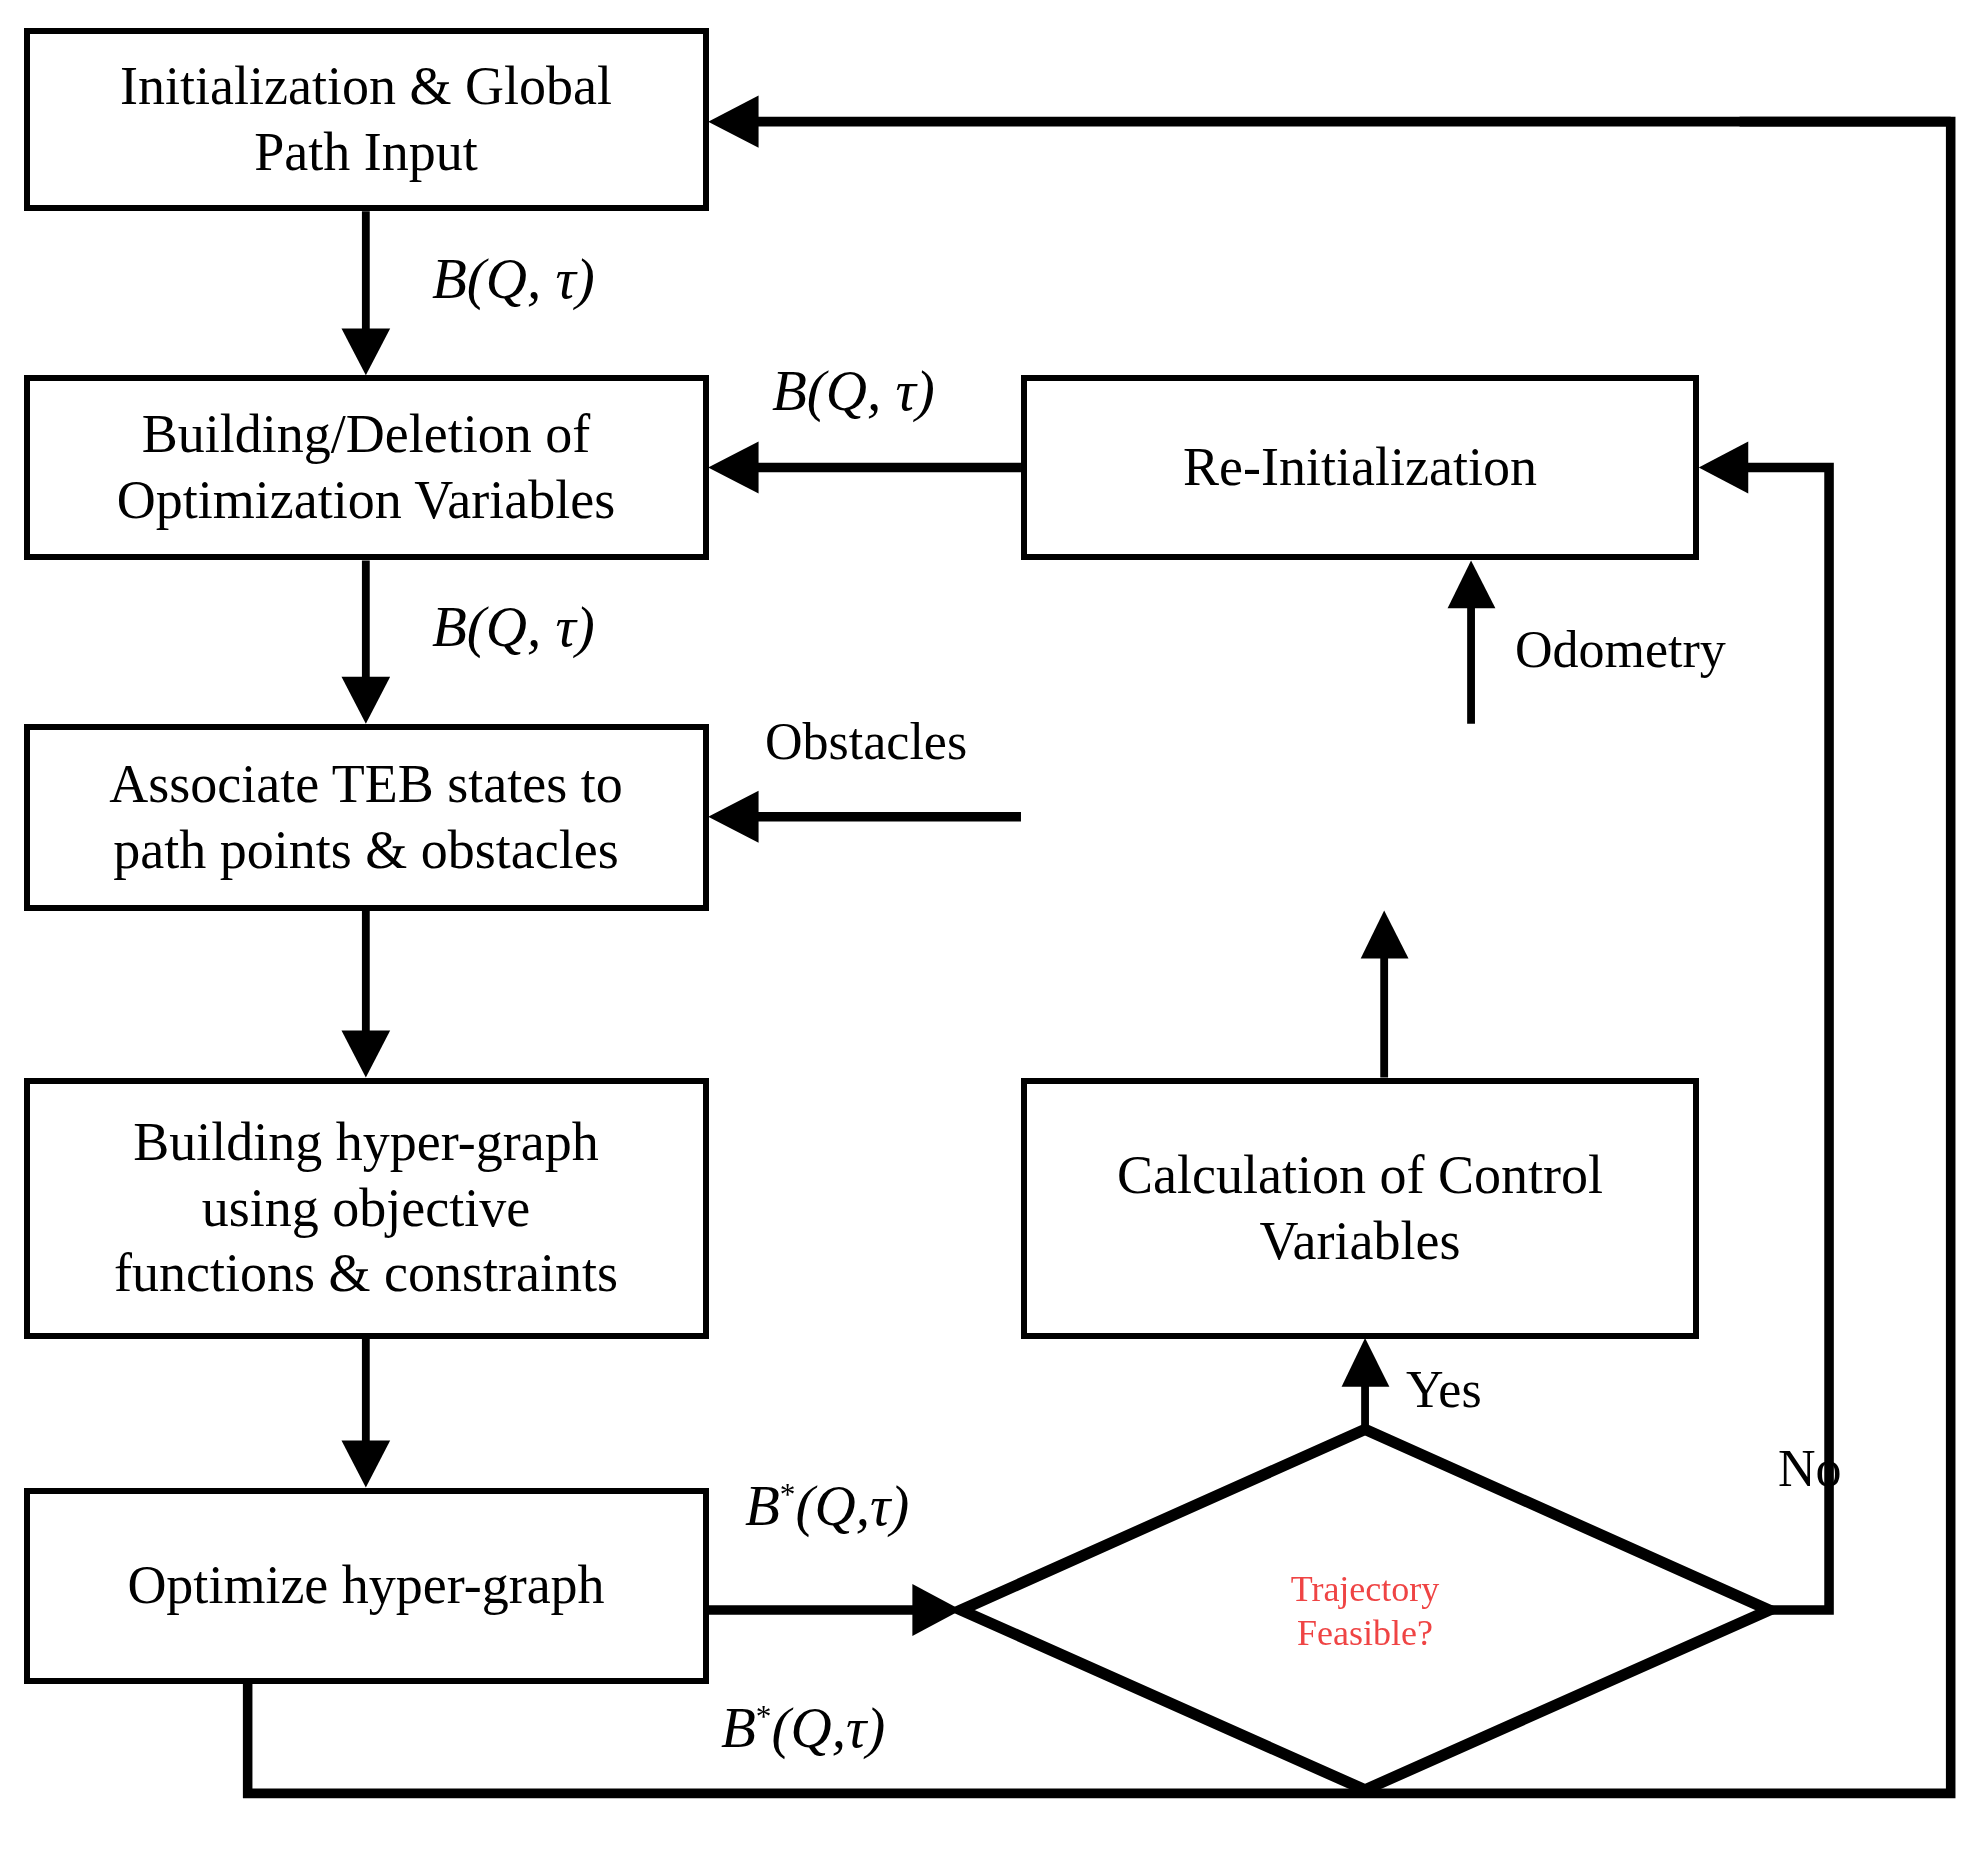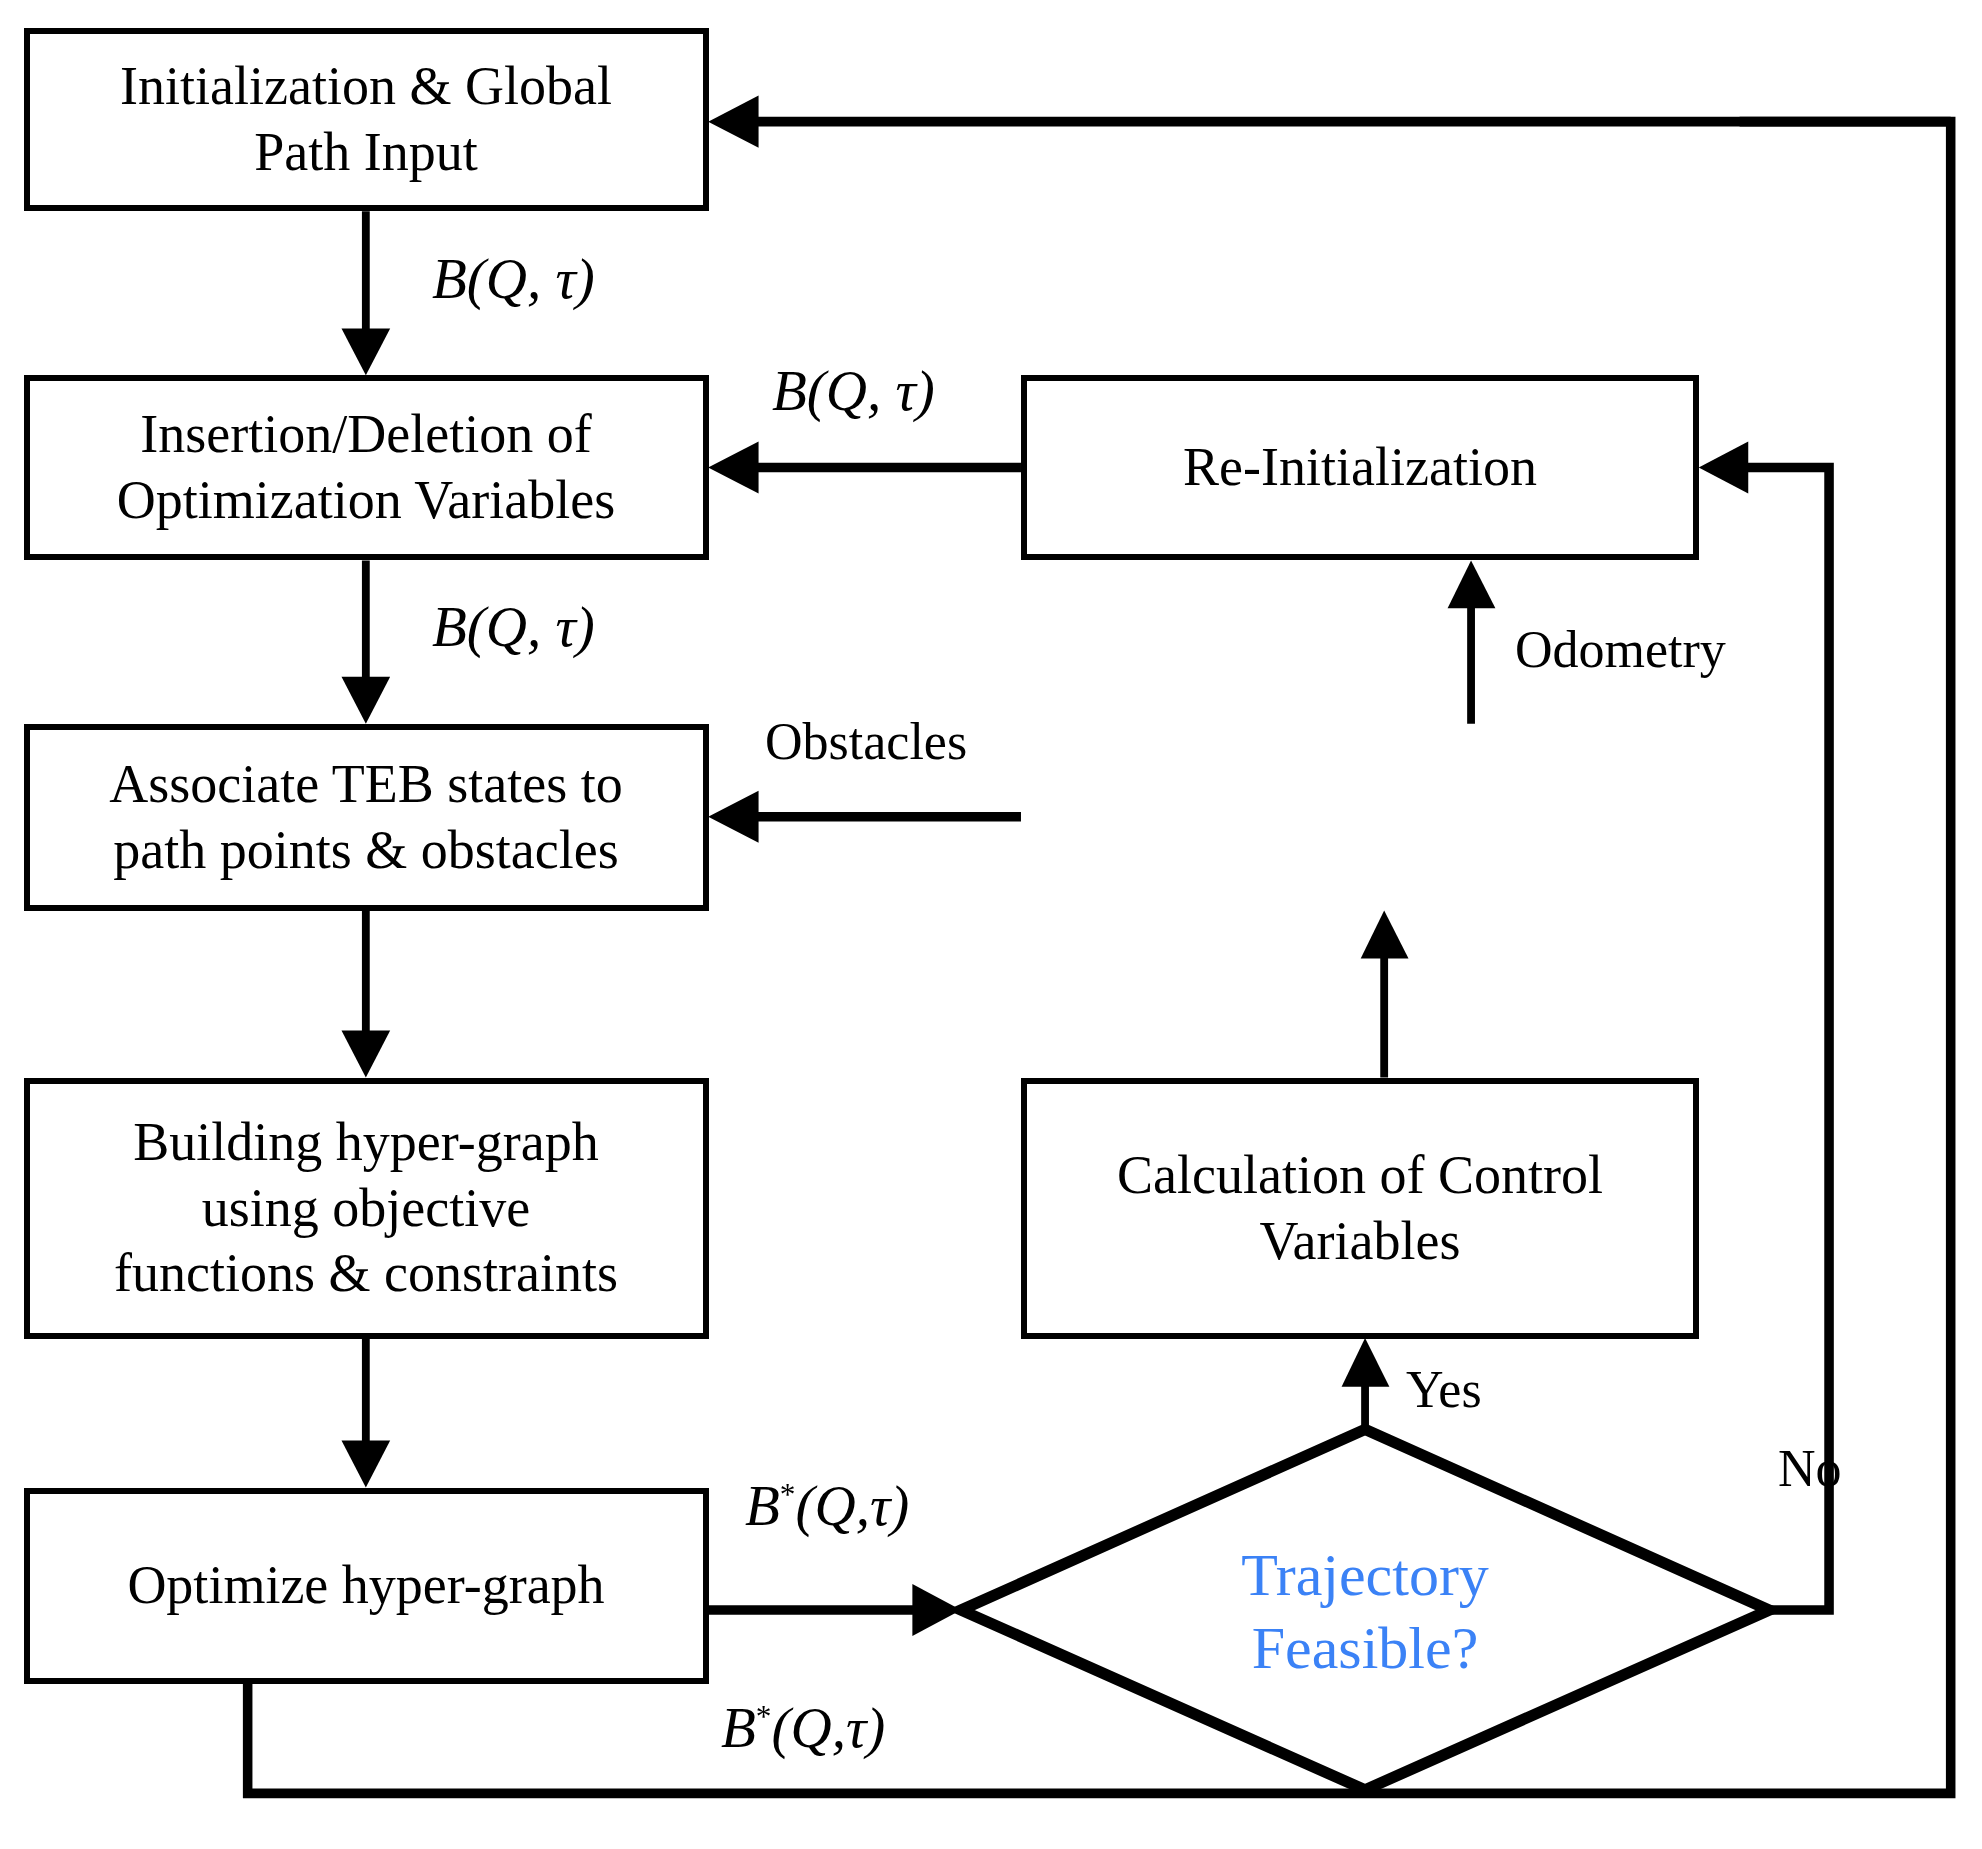--- a/index.html
+++ b/index.html
@@ -41,23 +41,23 @@
     display: block;
     width: 100%;
     white-space: pre-line;
   }
   .diamond-label {
     position: absolute;
     display: flex;
     align-items: center;
     justify-content: center;
     text-align: center;
-    font-size: 60px;
+    font-size: 36px;
     line-height: 1.22;
-    color: #3b82f6;
+    color: #ef4444;
     white-space: pre-line;
   }
   .edge-label {
     position: absolute;
     color: #000000;
     font-size: 52px;
     line-height: 1;
     white-space: nowrap;
     font-family: Liberation Serif, serif;
   }
@@ -148,21 +148,21 @@
       <polygon points="1571,1645 2036,1853 1571,2060 1106,1853" fill="#ffffff" stroke="#000" stroke-width="13"></polygon>
     </g>
   </svg>
 
   <div class="node-box" style="left:23.5px;  top:28px;   width:685px; height:183px;">
     <span class="label">Initialization &amp; Global
 Path Input</span>
   </div>
 
   <div class="node-box" style="left:23.5px;  top:375px;  width:685px; height:185px;">
-    <span class="label">Insertion/Deletion of
+    <span class="label">Building/Deletion of
 Optimization Variables</span>
   </div>
 
   <div class="node-box" style="left:23.5px;  top:1078px; width:685px; height:261px;">
     <span class="label">Building hyper-graph
 using objective
 functions &amp; constraints</span>
   </div>
 
   <div class="node-box" style="left:23.5px;  top:724px;  width:685px; height:187px;">

